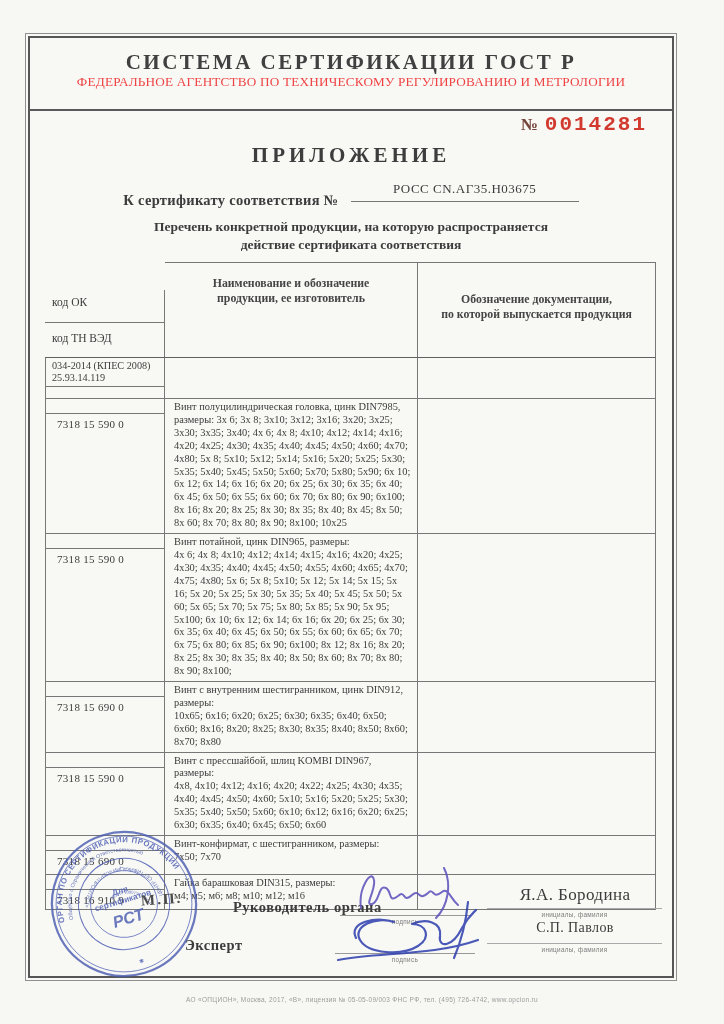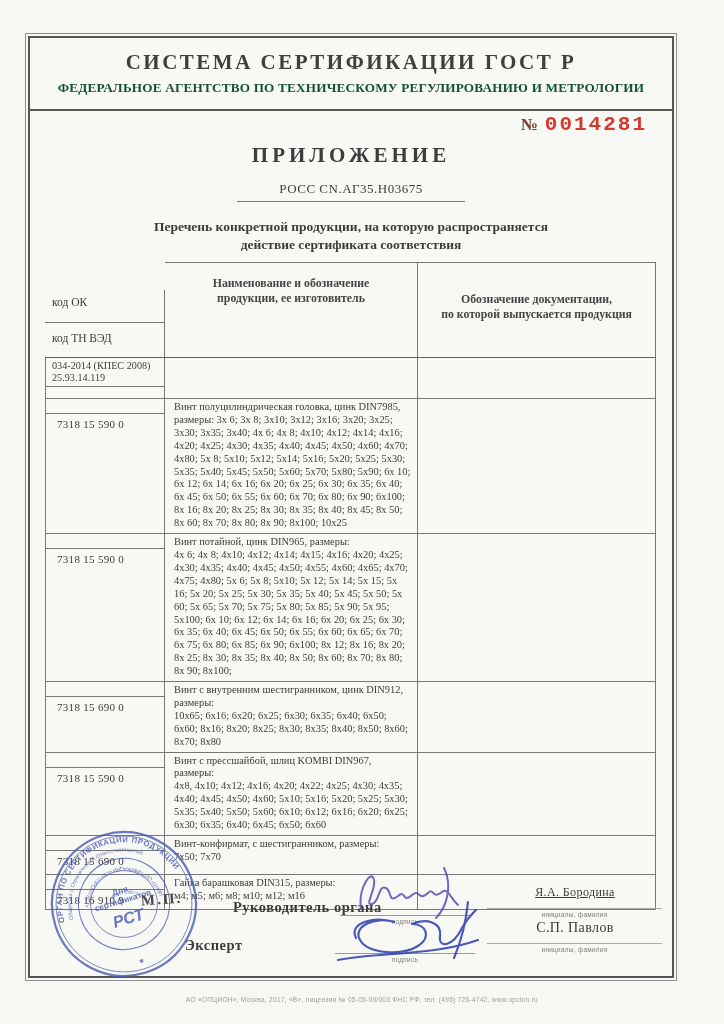--- a/index.html
+++ b/index.html
@@ -8,21 +8,21 @@
     background:#f7f7f4; color:#3c3c3c;
     font-family:"Liberation Serif","DejaVu Serif",serif;
   }
   .frame-outer { position:absolute; left:25px; top:33px; width:652px; height:948px; border:1px solid #8f8f8f; box-sizing:border-box; background:#f8f8f5; }
   .frame-inner { position:absolute; inset:2px; border:2px solid #565656; }
   .content { position:absolute; left:25px; top:33px; width:652px; height:948px; }
   .abs { position:absolute; }
   .ctr { left:0; right:0; text-align:center; }
 
   .sys-title { top:17px; font-size:21px; font-weight:bold; letter-spacing:2.5px; color:#404040; }
-  .agency    { top:47px; font-size:13.2px; font-weight:bold; letter-spacing:0.2px; color:#14532d; }
+  .agency    { top:41px; font-size:13.2px; font-weight:normal; letter-spacing:0.2px; color:#ef4444; }
   .header-rule { top:76px; left:4px; right:4px; height:2px; background:#5a5a5a; }
 
   .blank-no { top:80px; right:30px; white-space:nowrap;text-align:center; }
   .no-sign  { font-size:17px; font-weight:bold; color:#74443a; margin-right:7px; }
   .no-digits{ font-family:"Liberation Mono","DejaVu Sans Mono",monospace; font-size:21px; font-weight:bold; color:#d23a30; letter-spacing:2px; }
 
   .doc-title { top:110px; font-size:21px; font-weight:bold; letter-spacing:4px; color:#3d3d3d; }
 
   .cert-row { top:148px; left:0; width:100%; display:flex; justify-content:center; align-items:flex-end; gap:12px; }
   .cert-label { font-size:14.5px; font-weight:bold; position:relative; top:7px; letter-spacing:0.3px; }
@@ -63,21 +63,21 @@
 
   .stamp-svg { left:23px; top:795px; width:152px; height:152px; }
   .mp-mark { left:116px; top:858px; font-size:15px; font-weight:bold; color:#4a4a4a; letter-spacing:2px; transform:rotate(-4deg); }
   .lab-head   { left:160px; top:866px; font-size:14.5px; font-weight:bold; letter-spacing:0.5px;margin-left:48px; }
   .lab-expert { left:160px; top:904px; font-size:14.5px; font-weight:bold; letter-spacing:0.5px; }
   .sline1 { left:315px; top:882px; width:130px; border-top:1px solid #999; }
   .scap1  { left:315px; top:885px; width:130px; text-align:center; }
   .sline2 { left:310px; top:920px; width:140px; border-top:1px solid #999; }
   .scap2  { left:310px; top:923px; width:140px; text-align:center; }
   .tiny-cap { font-family:"Liberation Sans","DejaVu Sans",sans-serif; font-size:6.4px; color:#7d7d7d; letter-spacing:0.3px; }
-  .nm1 { left:455px; top:852px; width:190px; text-align:center; font-size:12px; letter-spacing:0.4px;text-decoration:underline; }
+  .nm1 { left:455px; top:852px; width:190px; text-align:center; font-size:17px; letter-spacing:0.4px; }
   .nm2 { left:455px; top:887px; width:190px; text-align:center; font-size:14px; letter-spacing:0.4px; }
   .nline1 { left:462px; top:875px; width:175px; border-top:1px solid #aaa; }
   .ncap1  { left:462px; top:878px; width:175px; text-align:center; }
   .nline2 { left:462px; top:910px; width:175px; border-top:1px solid #aaa; }
   .ncap2  { left:462px; top:913px; width:175px; text-align:center; }
   .sig-svg { left:303px; top:827px; width:170px; height:140px; }
 
   .print-footer { position:absolute; left:0; right:0; top:996px; text-align:center; font-family:"Liberation Sans","DejaVu Sans",sans-serif; font-size:6.5px; color:#9c9c9c; letter-spacing:0.3px; }
 
   .stamp-ink { fill:none; stroke:#4b5cb2; }
@@ -96,20 +96,21 @@
   <div class="abs ctr agency">ФЕДЕРАЛЬНОЕ АГЕНТСТВО ПО ТЕХНИЧЕСКОМУ РЕГУЛИРОВАНИЮ И МЕТРОЛОГИИ</div>
   <div class="abs header-rule"></div>
 
   <div class="abs blank-no">
     <span class="no-sign">№</span><span class="no-digits">0014281</span>
   </div>
 
   <div class="abs ctr doc-title">ПРИЛОЖЕНИЕ</div>
 
   <div class="abs cert-row">
+    <span class="cert-label">К сертификату соответствия №</span>
     <span class="cert-value">РОСС CN.АГ35.Н03675</span>
   </div>
 
   <div class="abs ctr subtitle1">Перечень конкретной продукции,  на которую распространяется</div>
   <div class="abs ctr subtitle2">действие сертификата соответствия</div>
 
   <div class="cert-table">
     <div class="thead">
       <div class="th1">
         <div class="th1a">код ОК</div>

